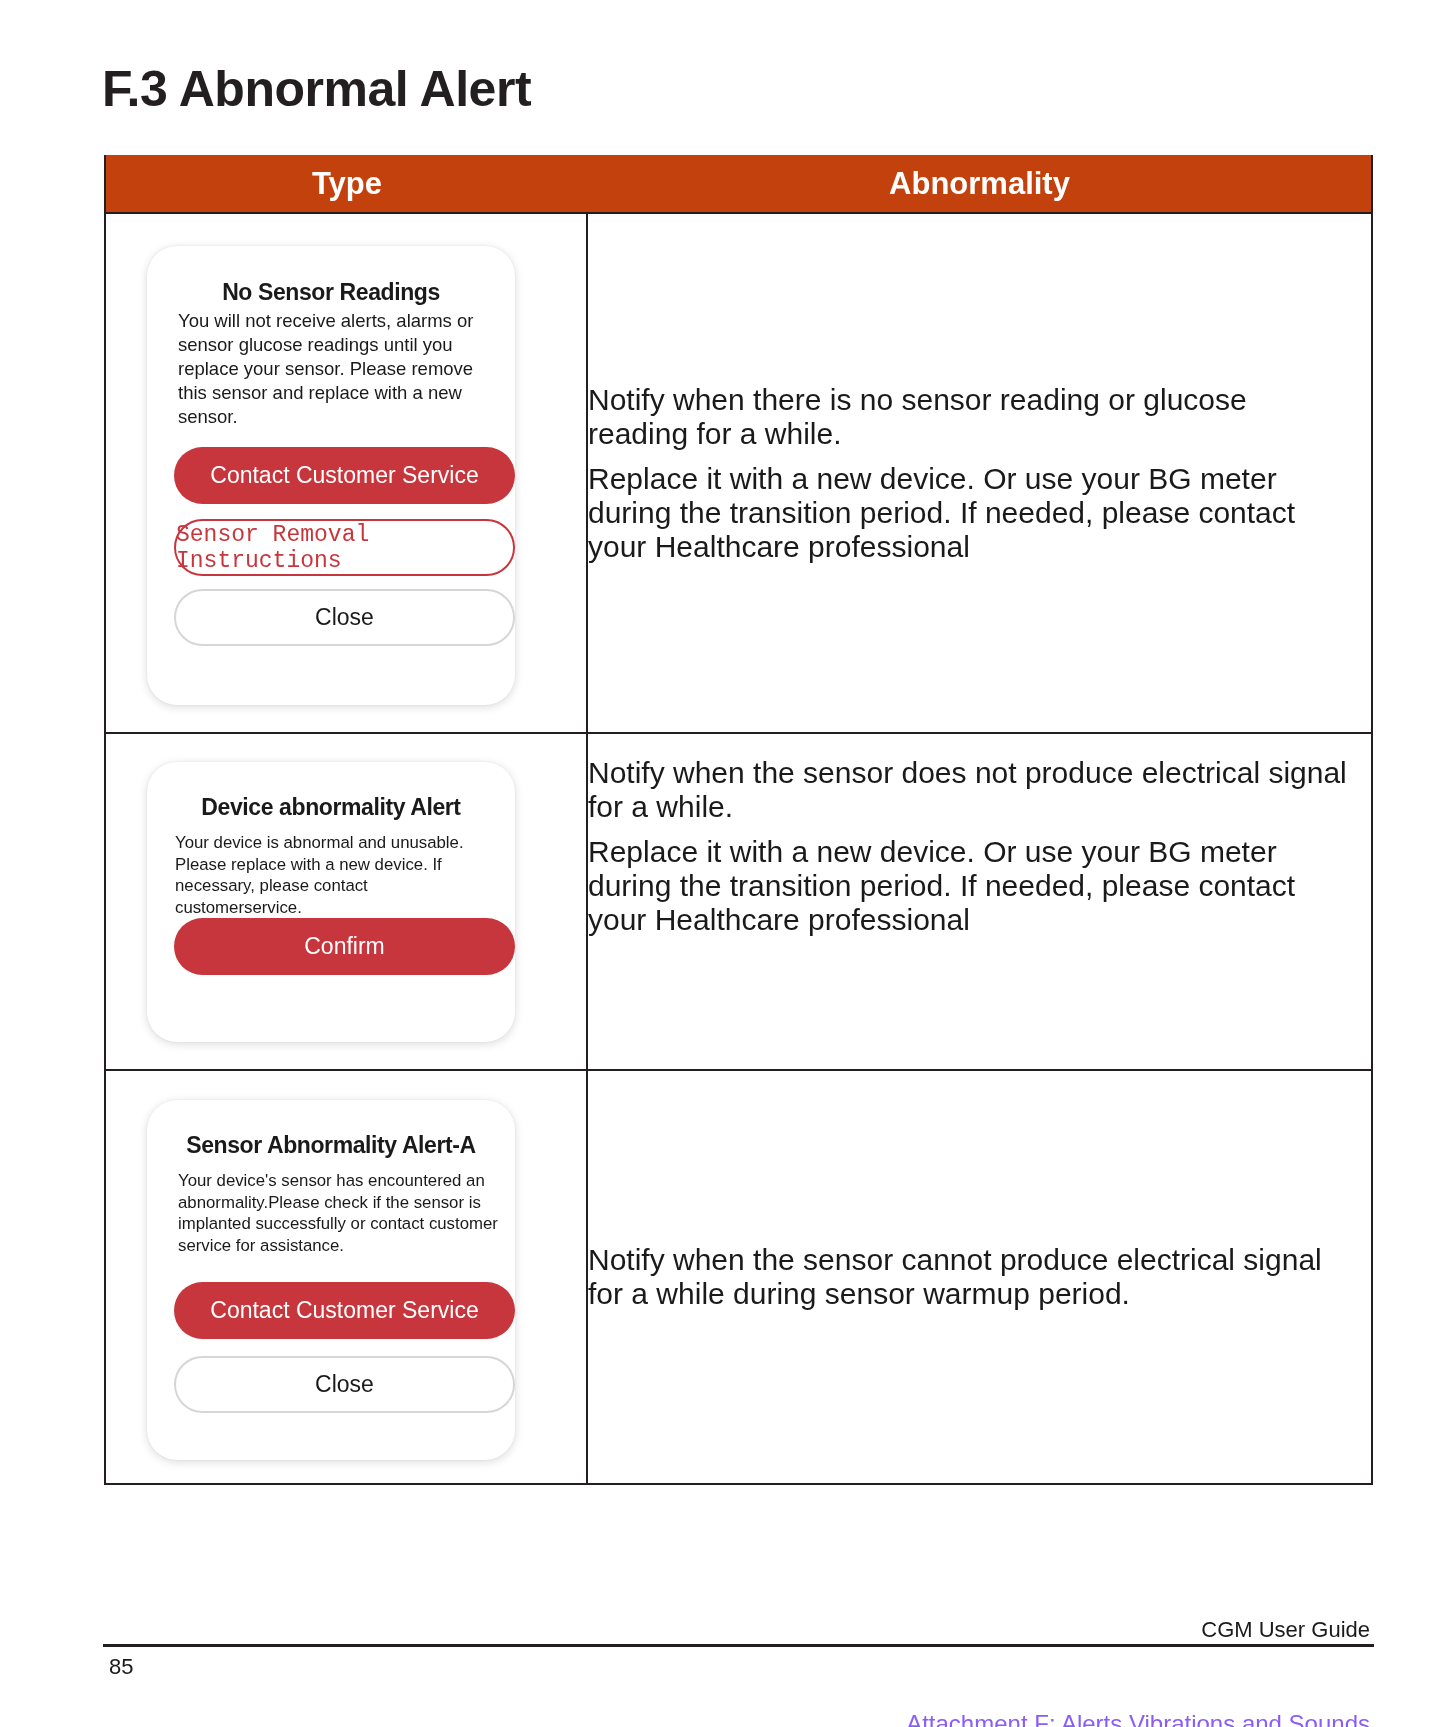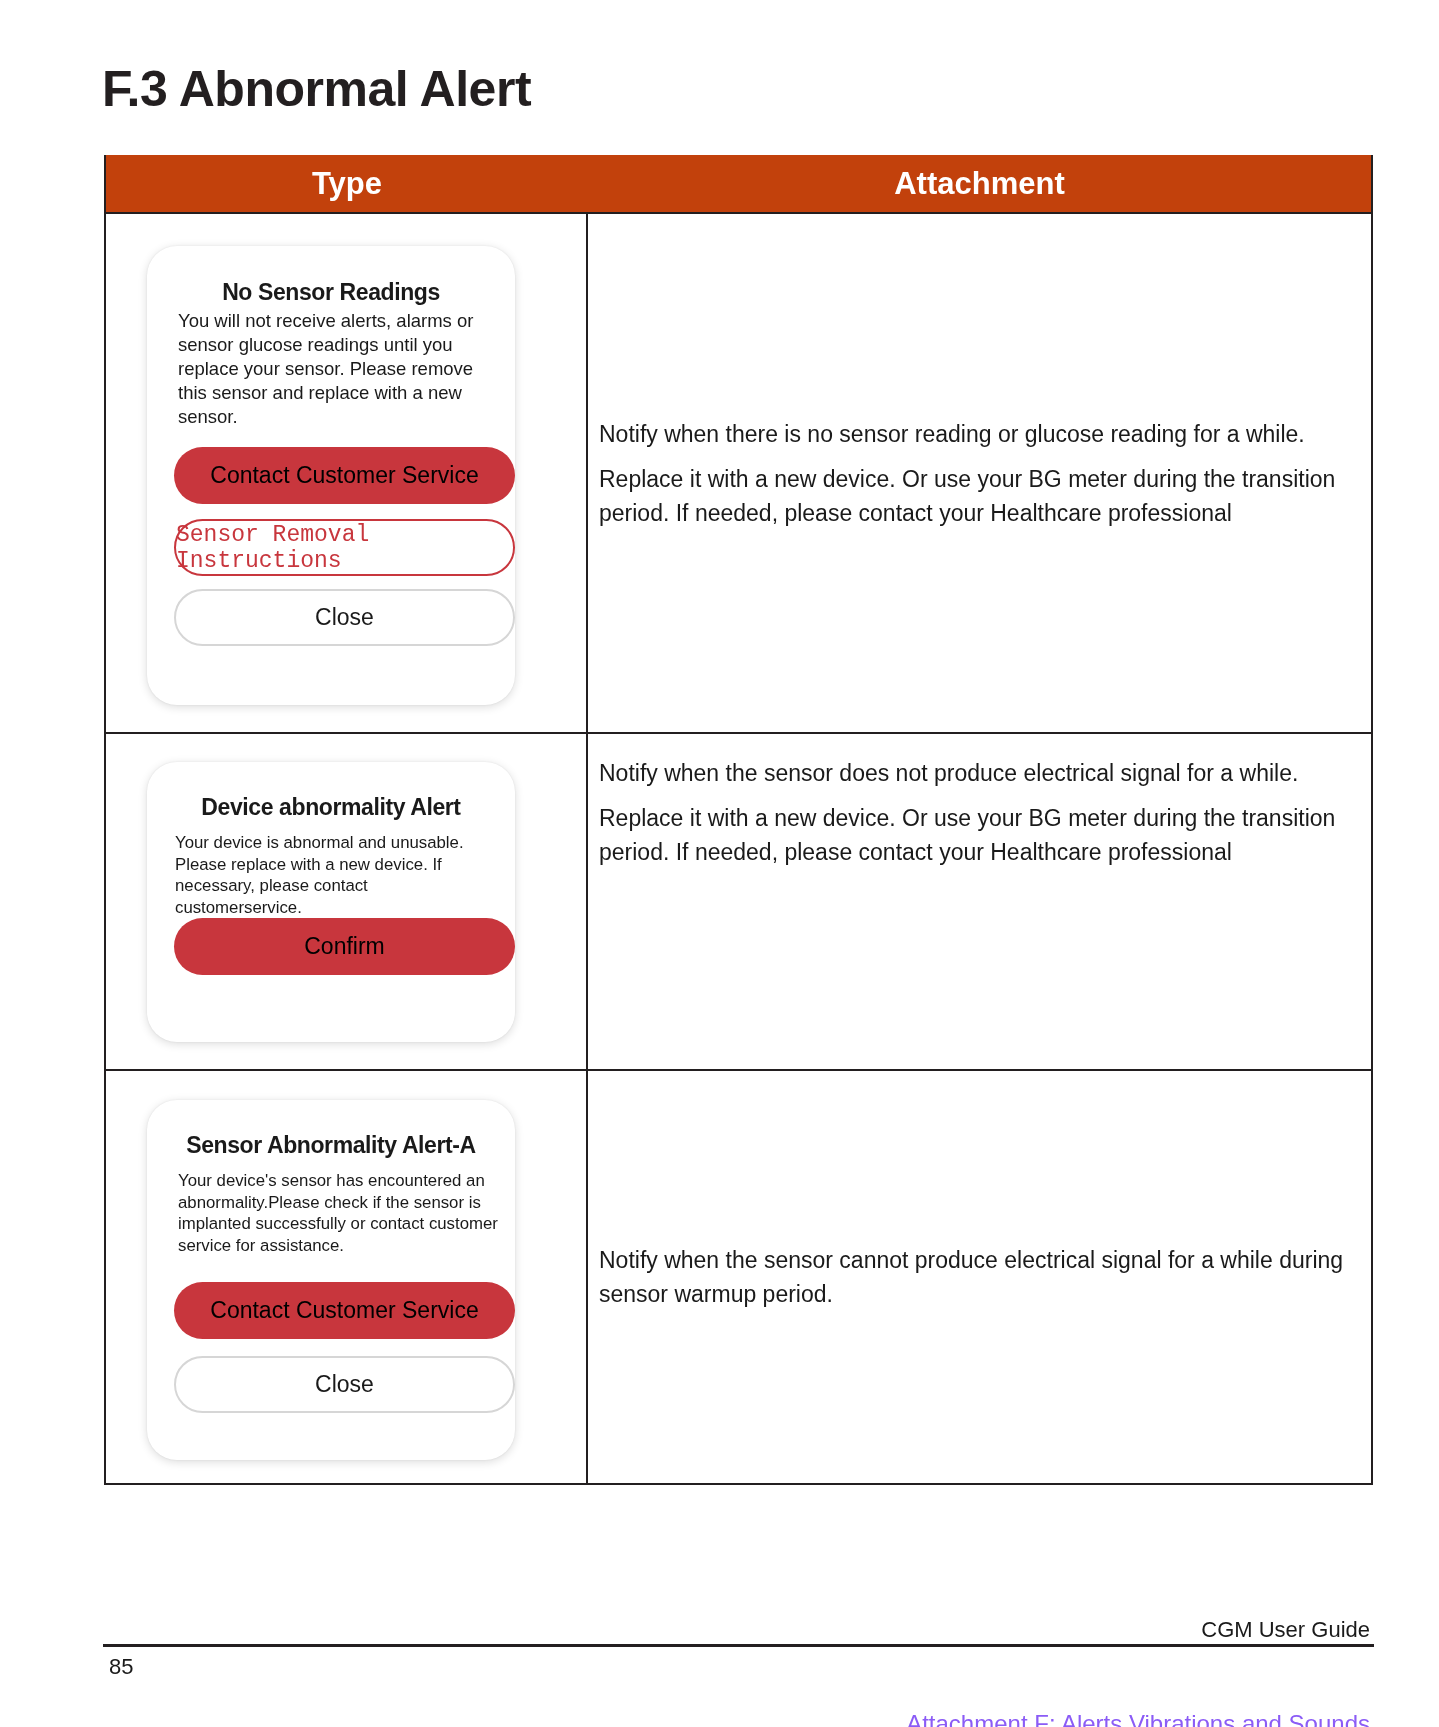--- a/index.html
+++ b/index.html
@@ -12,52 +12,52 @@
   .thead { display:flex; height:57px; background:#c2410c; color:#fff; }
   .th { display:flex; align-items:center; justify-content:center;
          font-size:31px; font-weight:bold; }
   .th.type { width:482px; }
   .th.desc { flex:1; }
   .row { display:flex; border-top:2px solid #231f20; box-sizing:border-box; }
   .row:first-of-type { border-top:none; }
   .cell-type { width:482px; border-right:2px solid #231f20; box-sizing:border-box;
          position:relative; }
   .cell-desc { flex:1; display:flex; flex-direction:column; justify-content:center;
-         padding:0 20px 0 11px; font-size:23px; line-height:34px; color:#1a1a1a; }
+         padding:0 20px 0 0; font-size:30px; line-height:34px; color:#1a1a1a; }
   .cell-desc p { margin:0 0 11px 0; }
   .cell-desc p:last-child { margin-bottom:0; }
   .card { position:absolute; left:41px; width:368px; background:#fff;
          border-radius:30px; box-sizing:border-box;
          box-shadow:0 2px 10px rgba(0,0,0,0.14), 0 0 2px rgba(0,0,0,0.08);
          padding:0 28px; }
   .card-title { text-align:center; font-weight:bold; font-size:23px; color:#1a1a1a;
          letter-spacing:-0.4px; }
   .card-body { font-size:18.5px; line-height:24px; color:#1a1a1a; }
   .card-body.small { font-size:16.8px; line-height:21.5px; }
   .btn { display:flex; align-items:center; justify-content:center;
          height:57px; border-radius:29px; font-size:23px; box-sizing:border-box;
          width:341px; margin-left:-1px; cursor:pointer; }
-  .btn.primary { background:#c8363d; color:#000000; }
+  .btn.primary { background:#c8363d; color:#ffffff; }
   .btn.outline { background:#fff; color:#c8363d; border:2px solid #c8363d;font-family:Liberation Mono, monospace; }
   .btn.plain { background:#fff; color:#1a1a1a; border:2px solid #d6d6d6; }
   .footer-line { position:absolute; left:103px; top:1644px; width:1271px;
          height:3px; background:#231f20; }
   .footer-guide { position:absolute; right:69px; top:1617px; font-size:22px; color:#1a1a1a; }
   .footer-chapter { position:absolute; right:69px; top:1710px; font-size:24px; color:#8b5cf6; }
   .footer-page { position:absolute; left:109px; top:1654px; font-size:22px; color:#1a1a1a; }
 </style>
 </head>
 <body>
 
 <h1 class="page-title">F.3 Abnormal Alert</h1>
 
 <div class="table">
   <div class="thead">
     <div class="th type">Type</div>
-    <div class="th desc">Attachment</div>
+    <div class="th desc">Abnormality</div>
   </div>
 
   <div class="row" style="height:520px;">
     <div class="cell-type">
       <div class="card" style="top:32px;height:459px;">
         <div class="card-title" style="padding-top:33px;">No Sensor Readings</div>
         <div class="card-body" style="margin-top:3px;padding-left:3px;width:322px;">You will not receive alerts, alarms or sensor glucose readings until you replace your sensor. Please remove this sensor and replace with a new sensor.</div>
         <div class="btn primary" style="margin-top:18px;">Contact Customer Service</div>
         <div class="btn outline" style="margin-top:15px;">Sensor Removal Instructions</div>
         <div class="btn plain" style="margin-top:13px;">Close</div>

